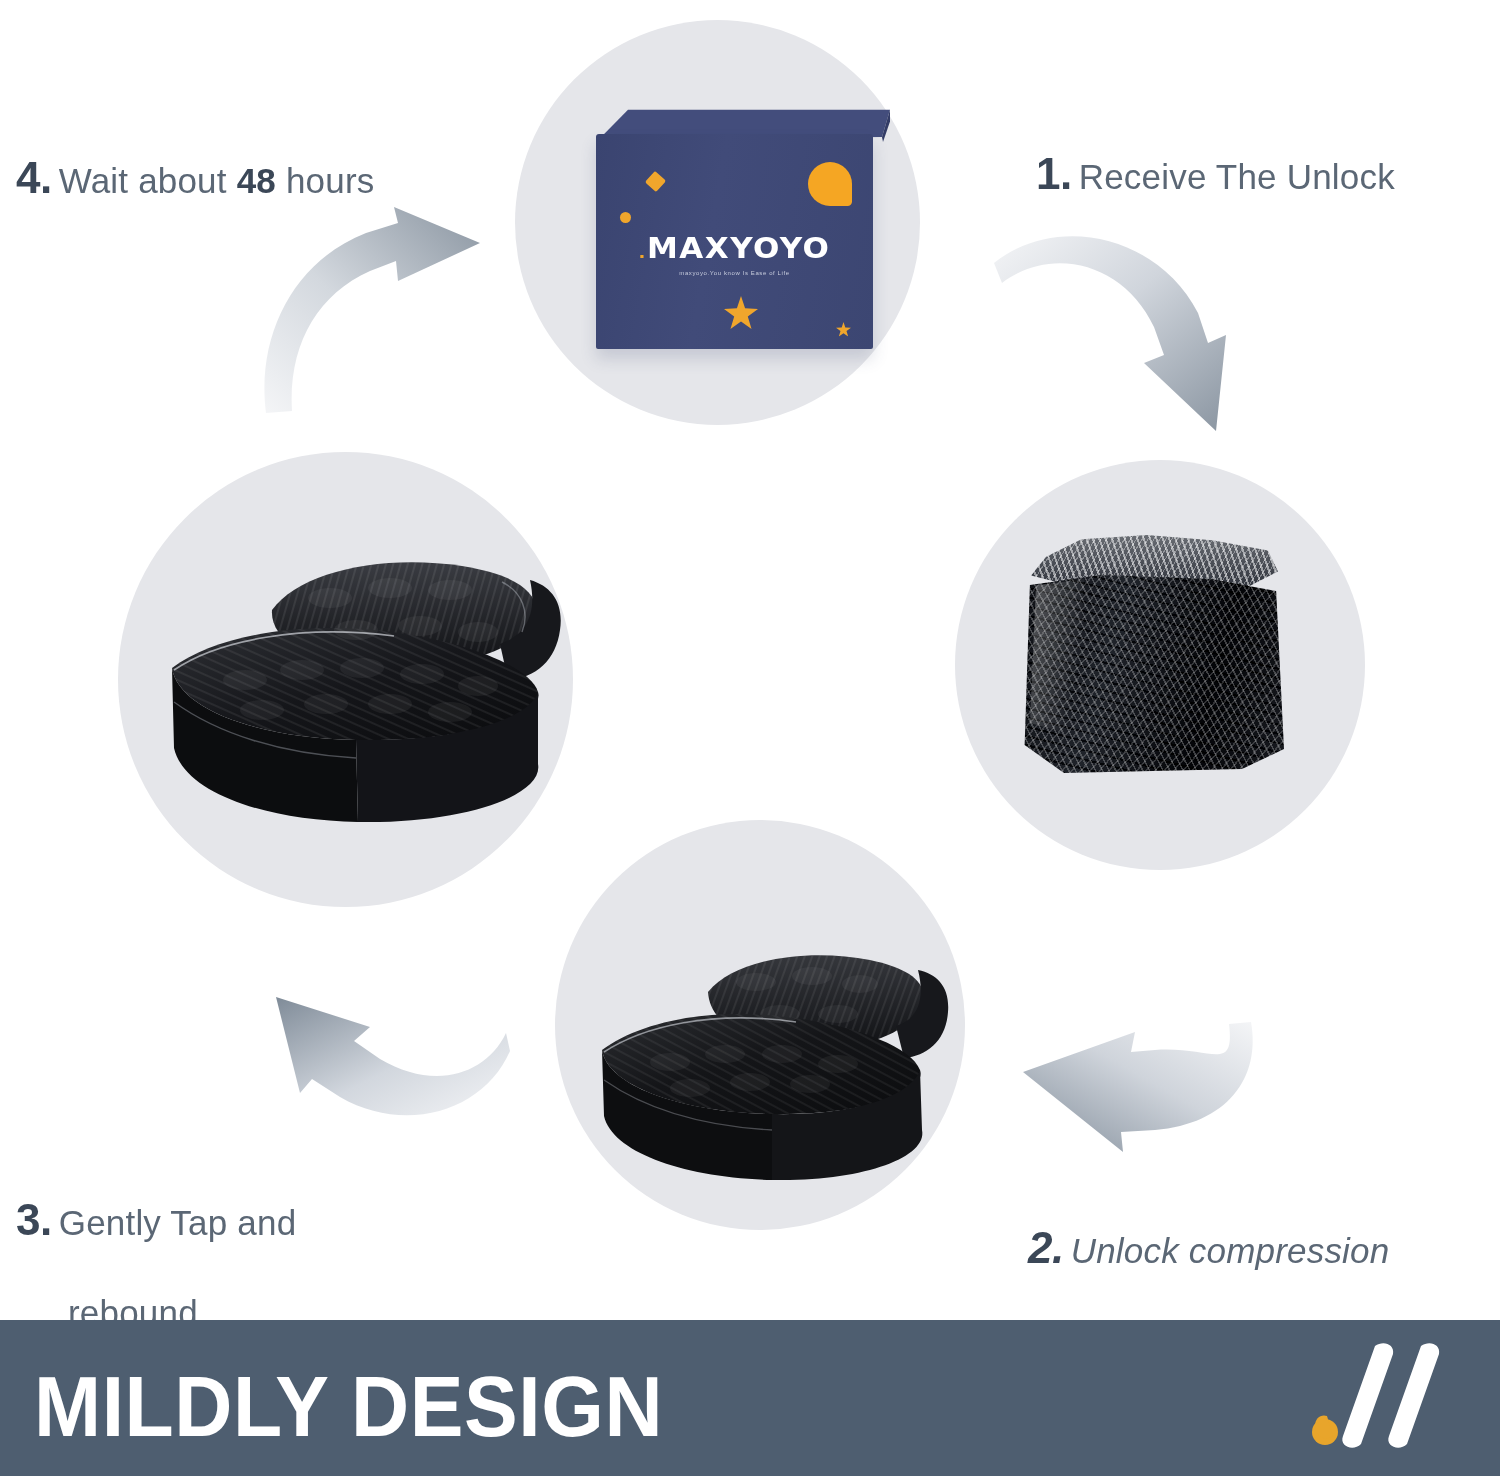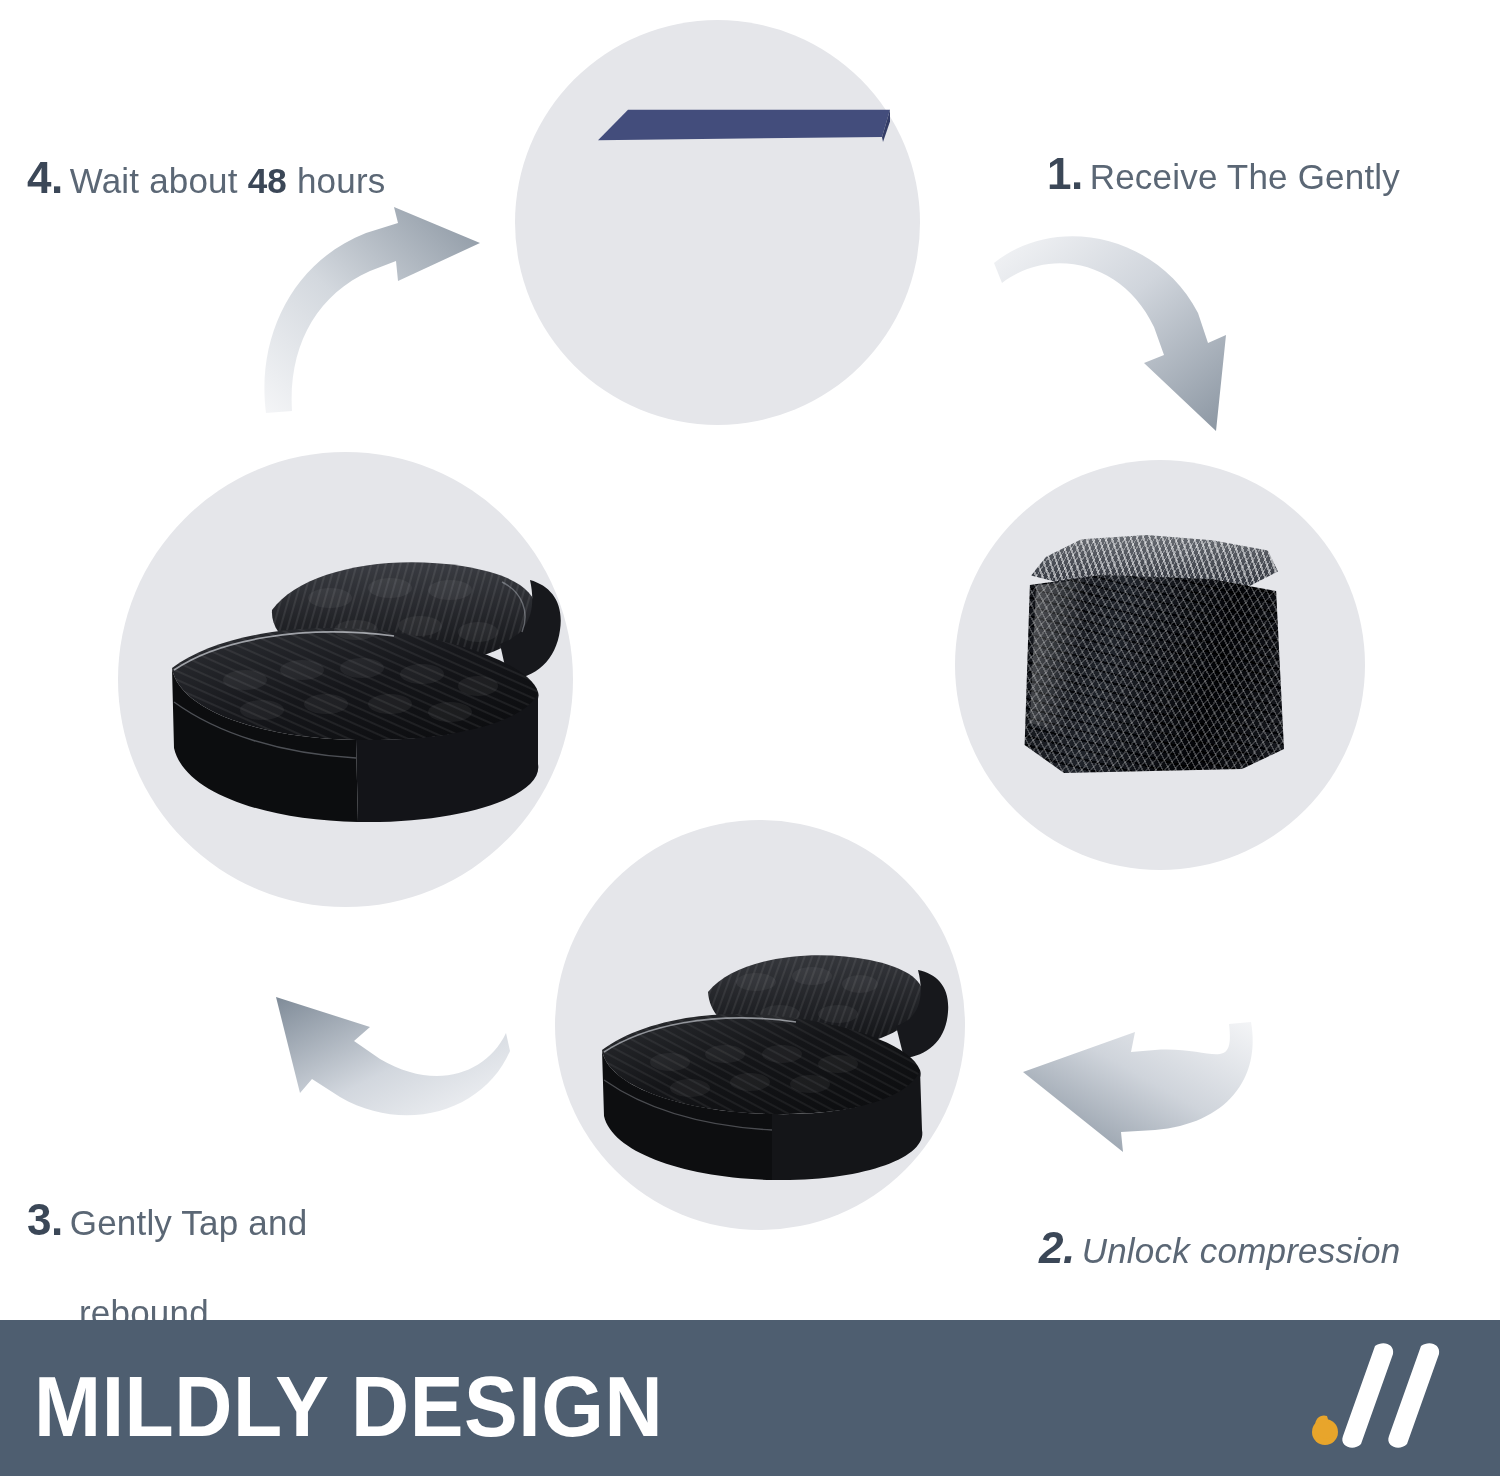--- a/index.html
+++ b/index.html
@@ -38,21 +38,20 @@
 
   
   .step-text {
     position: absolute;
     color: #5b6775;
     font-size: 35px;
     line-height: 1.24;
     letter-spacing: .2px;
     font-weight: 400;
     white-space: pre-line;
-    margin-left: 11px;
   }
   .step-text .num {
     color: #3b4757;
     font-weight: 700;
     font-size: 44px;
     letter-spacing: -.5px;
     margin-right: 7px;
   }
   .step-text .bold {
     color: #3b4757;
@@ -218,20 +217,34 @@
   <div class="circle" id="circle-top"></div>
   <div class="circle" id="circle-right"></div>
   <div class="circle" id="circle-bottom"></div>
   <div class="circle" id="circle-left"></div>
 
   <div id="box-wrap">
     <svg class="box-top" viewBox="0 0 300 40" preserveAspectRatio="none">
       <polygon points="8,38 38,2 300,2 292,34" fill="#434d7c"></polygon>
       <polygon points="292,34 300,2 300,16 293,40" fill="#333c66"></polygon>
     </svg>
+    <div class="box-face">
+      <div class="deco-square" style="left:52px; top:40px;"></div>
+      <div class="deco-dot" style="left:24px; top:78px; width:11px; height:11px;"></div>
+      <div class="deco-ball" style="left:212px; top:28px;"></div>
+      <div class="deco-star" style="left:128px; top:162px;"></div>
+      <div class="deco-star small" style="left:240px; top:188px;"></div>
+
+      <div class="brand">
+        <div class="brand-mark">
+          <span class="lead-dot">.</span><span>MAXYOYO</span>
+        </div>
+        <div class="brand-tag">maxyoyo.You know Is Ease of Life</div>
+      </div>
+    </div>
   </div>
 
   <div id="foam-wrap">
     <div class="foam-top"></div>
     <div class="foam-body"></div>
     <div class="foam-sheen"></div>
   </div>
 
   <svg class="sofa" id="sofa-bottom" viewBox="0 0 395 265" preserveAspectRatio="none">
     <defs>
@@ -376,21 +389,21 @@
       <linearGradient id="ag4" x1="1" y1="1" x2="0" y2="0">
         <stop offset="0%" stop-color="#f4f5f7"></stop>
         <stop offset="45%" stop-color="#d2d7de"></stop>
         <stop offset="100%" stop-color="#7f8b98"></stop>
       </linearGradient>
     </defs>
     <path d="M262,126 C236,186 158,210 92,172 L64,154 L52,168 L28,72 L122,102 L106,116 L132,134 C186,166 238,150 258,108 Z" fill="url(#ag4)"></path>
   </svg>
 
   <div class="step-text" id="step-1-text">
-    <span class="num">1.</span><span>Receive The Gently</span><br>
+    <span class="num">1.</span><span>Receive The Unlock</span><br>
   </div>
 
   <div class="step-text" id="step-2-text">
     <span class="num">2.</span><span>Unlock compression</span><br>
     <span style="display:inline-block; margin-left:52px;">status</span>
   </div>
 
   <div class="step-text" id="step-3-text">
     <span class="num">3.</span><span>Gently Tap and</span><br>
     <span style="display:inline-block; margin-left:52px;">rebound</span>

